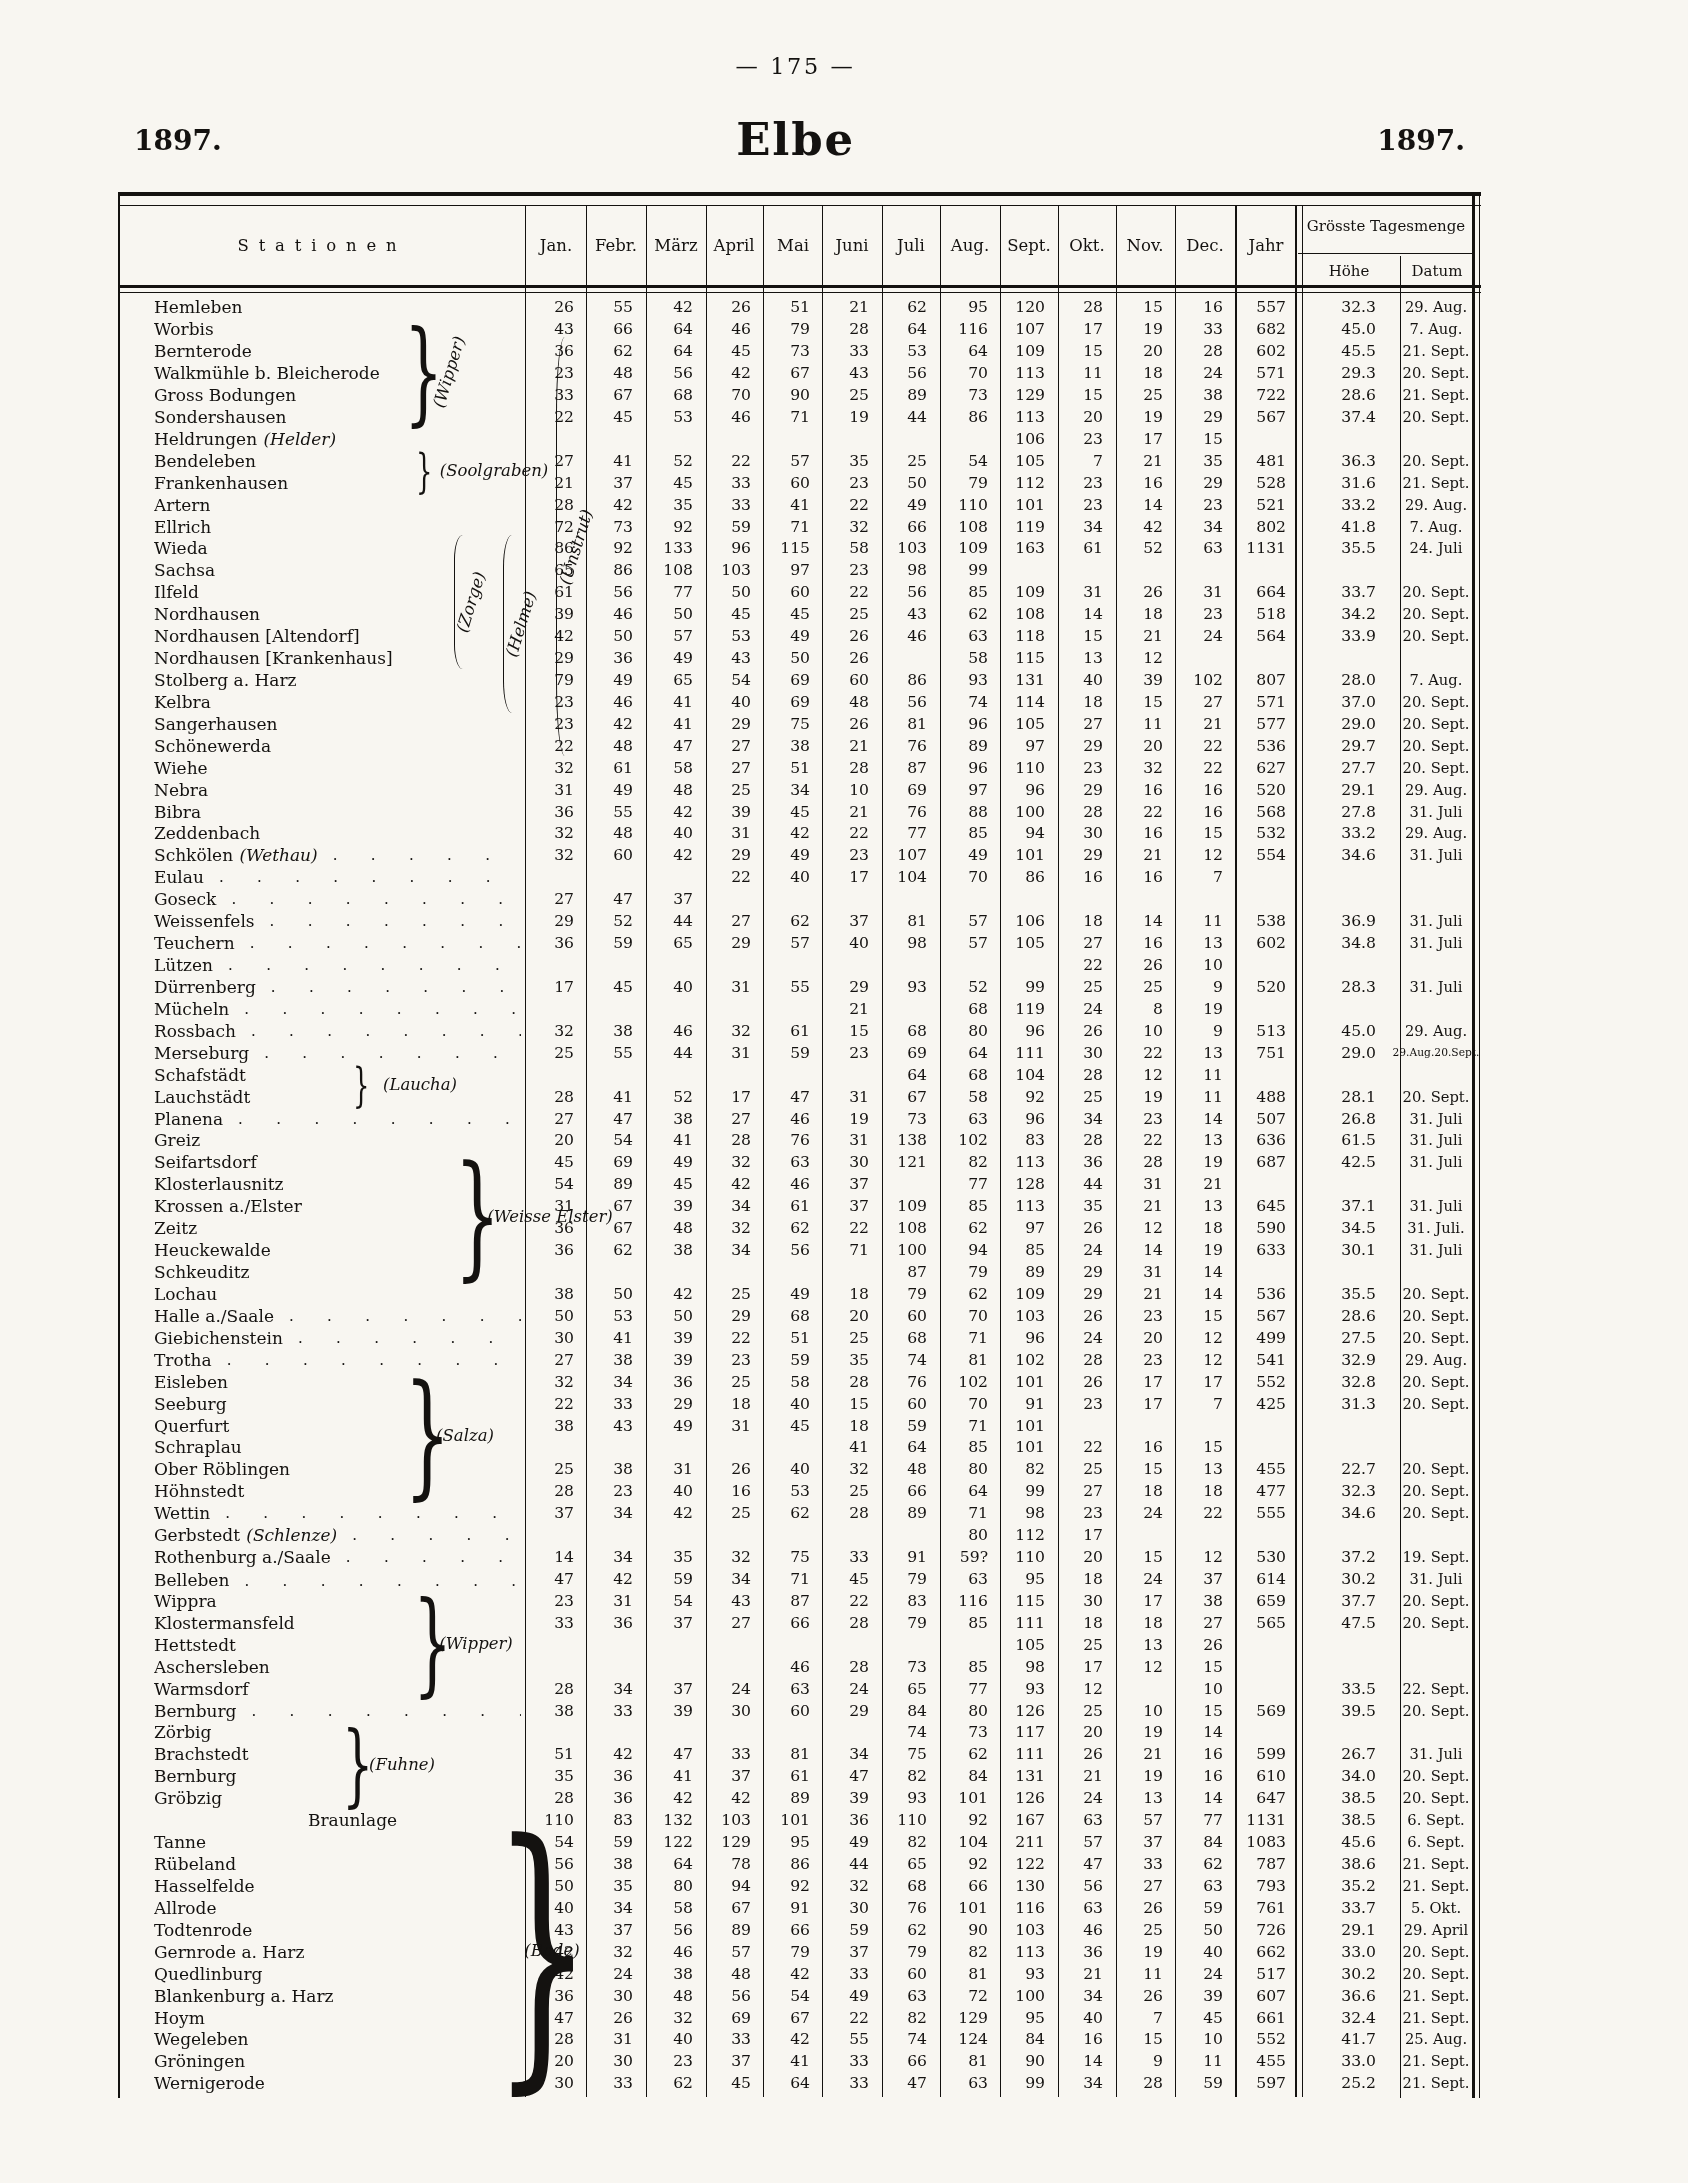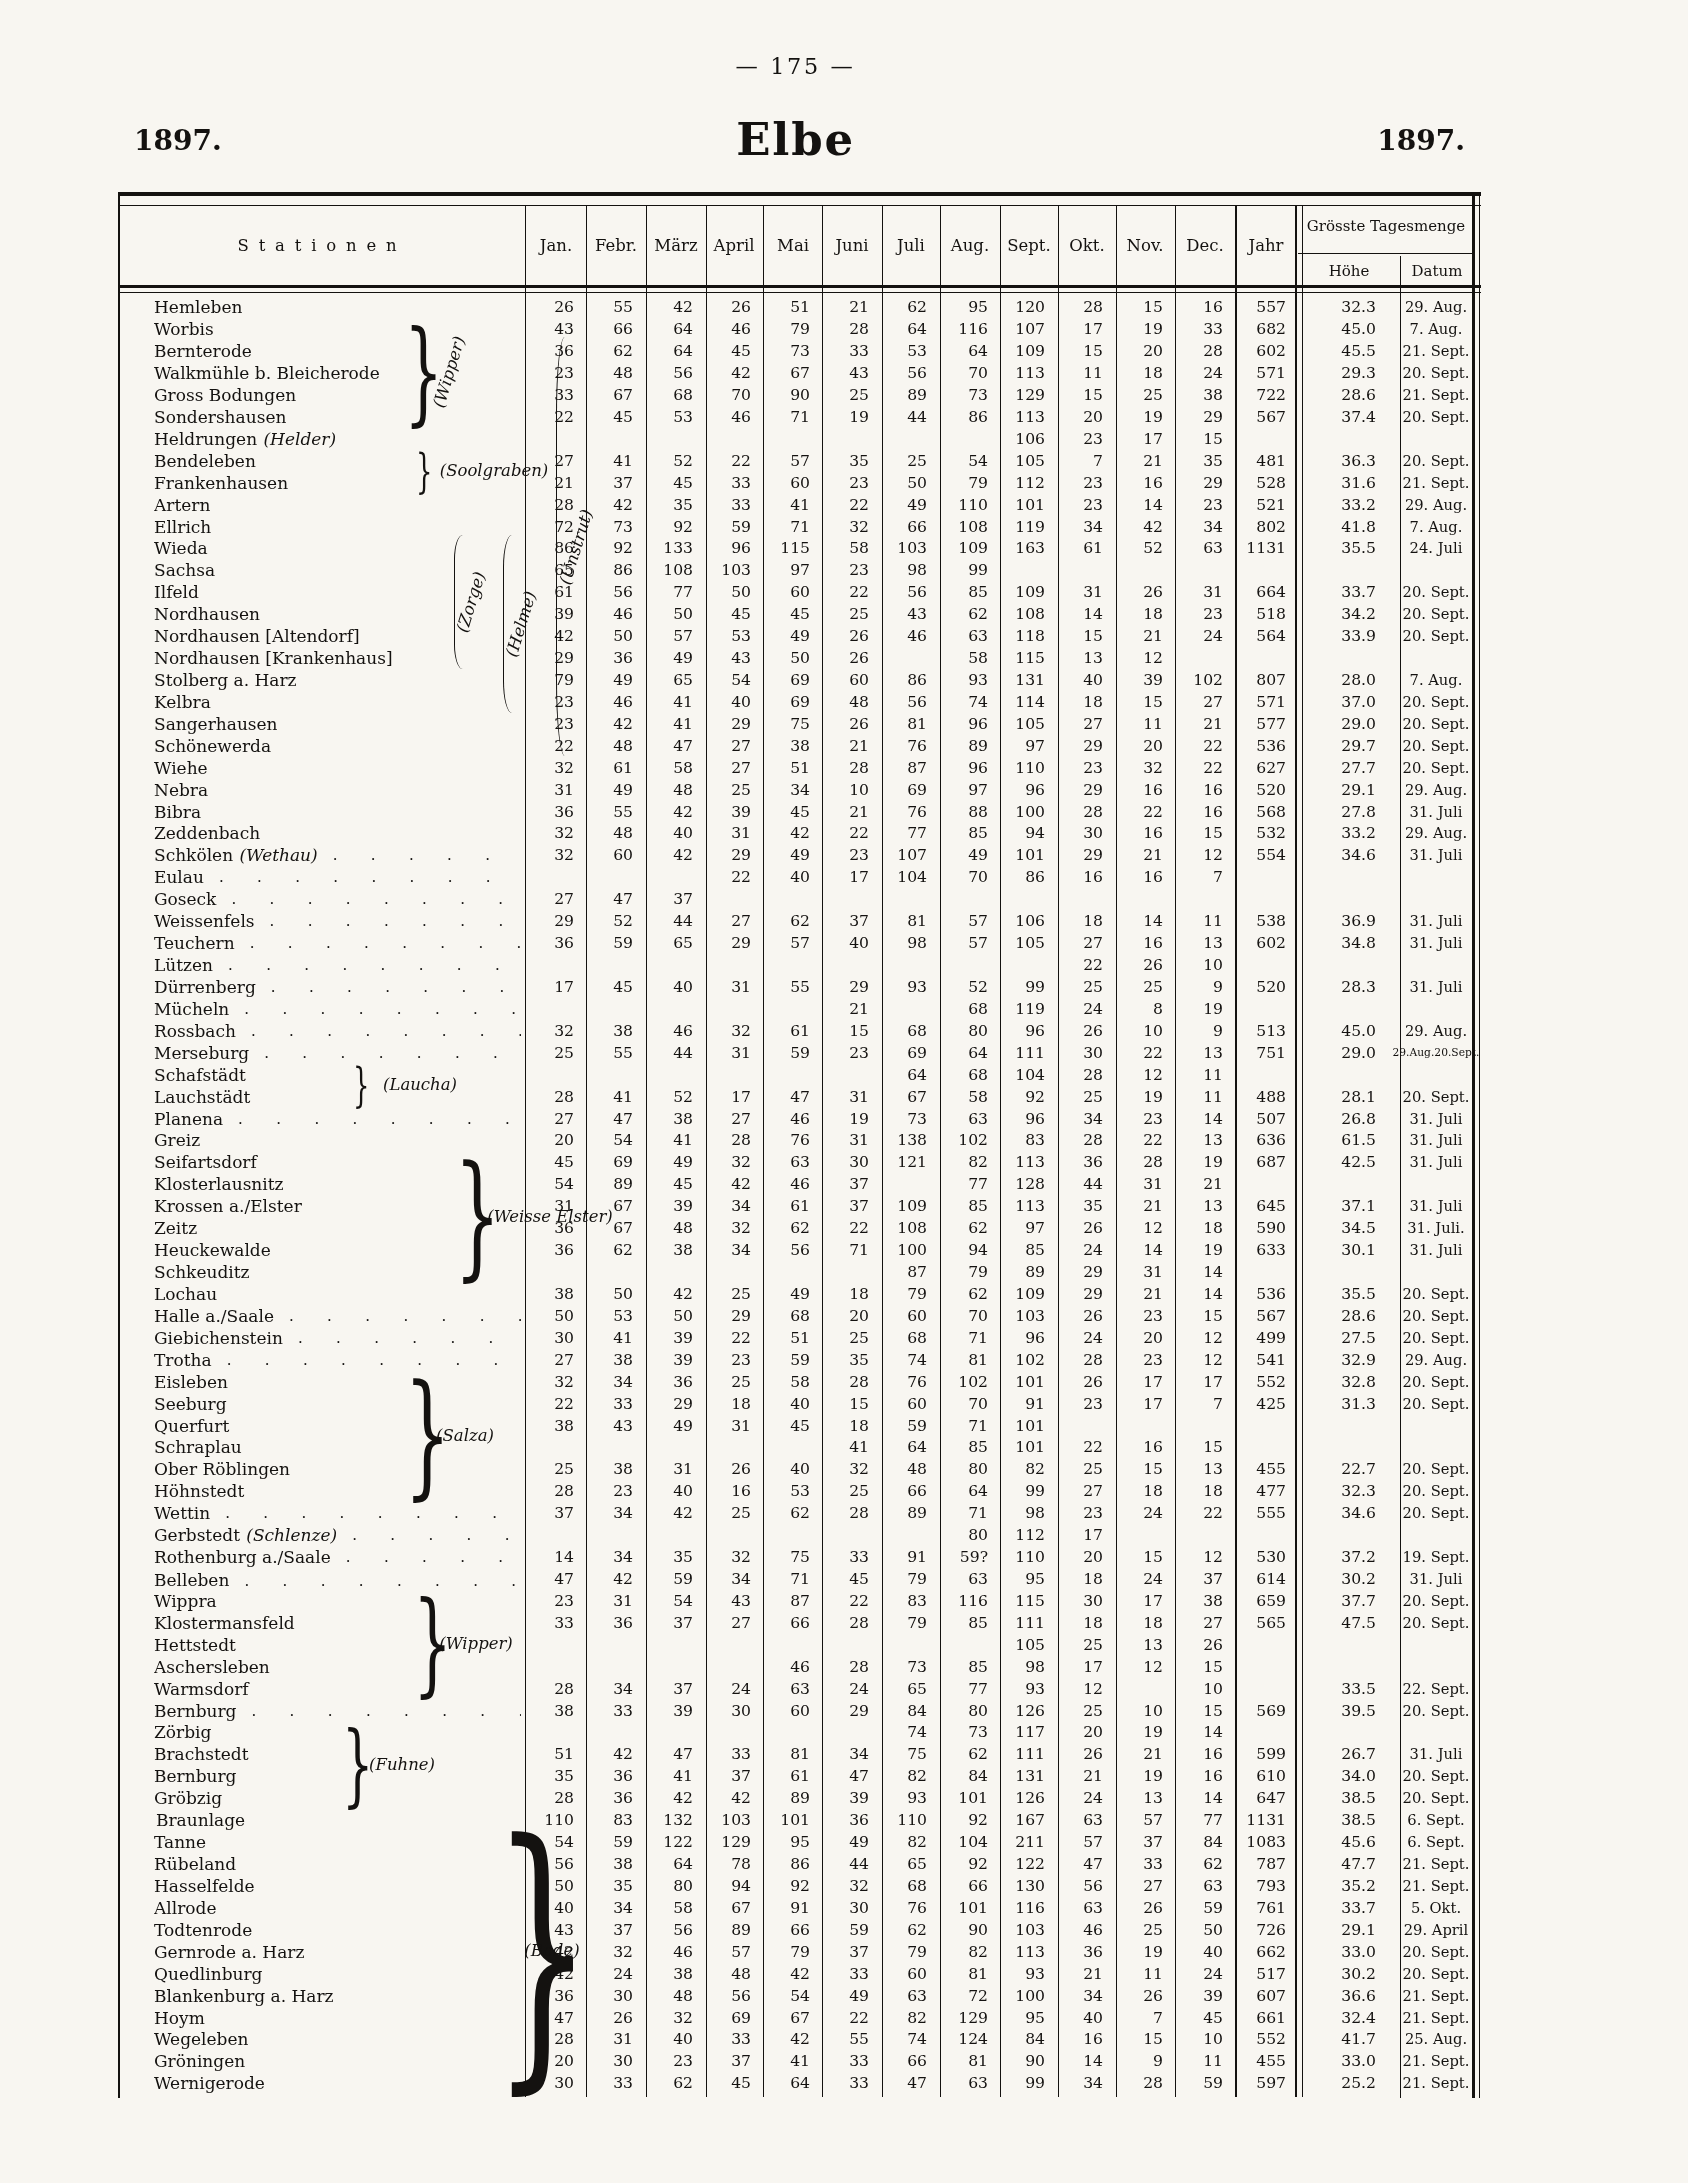--- a/index.html
+++ b/index.html
@@ -1204,21 +1204,21 @@
     <div class="num" style="left: 869px; top: 1787px;">39</div>
     <div class="num" style="left: 927px; top: 1787px;">93</div>
     <div class="num" style="left: 988px; top: 1787px;">101</div>
     <div class="num" style="left: 1045px; top: 1787px;">126</div>
     <div class="num" style="left: 1103px; top: 1787px;">24</div>
     <div class="num" style="left: 1163px; top: 1787px;">13</div>
     <div class="num" style="left: 1223px; top: 1787px;">14</div>
     <div class="num" style="left: 1286px; top: 1787px;">647</div>
     <div class="num" style="left: 1376px; top: 1787px;">38.5</div>
     <div class="datum" style="left: 1436px; top: 1787px;">20. Sept.</div>
-    <div class="rowname" style="left: 156px; top: 1809px; width: 367px;">
+    <div class="rowname" style="left: 169px; top: 1809px; width: 367px; justify-content: center;">
       <span>Braunlage</span>
     </div>
     <div class="num" style="left: 574px; top: 1809px;">110</div>
     <div class="num" style="left: 633px; top: 1809px;">83</div>
     <div class="num" style="left: 693px; top: 1809px;">132</div>
     <div class="num" style="left: 751px; top: 1809px;">103</div>
     <div class="num" style="left: 810px; top: 1809px;">101</div>
     <div class="num" style="left: 869px; top: 1809px;">36</div>
     <div class="num" style="left: 927px; top: 1809px;">110</div>
     <div class="num" style="left: 988px; top: 1809px;">92</div>
@@ -1256,21 +1256,21 @@
     <div class="num" style="left: 751px; top: 1853px;">78</div>
     <div class="num" style="left: 810px; top: 1853px;">86</div>
     <div class="num" style="left: 869px; top: 1853px;">44</div>
     <div class="num" style="left: 927px; top: 1853px;">65</div>
     <div class="num" style="left: 988px; top: 1853px;">92</div>
     <div class="num" style="left: 1045px; top: 1853px;">122</div>
     <div class="num" style="left: 1103px; top: 1853px;">47</div>
     <div class="num" style="left: 1163px; top: 1853px;">33</div>
     <div class="num" style="left: 1223px; top: 1853px;">62</div>
     <div class="num" style="left: 1286px; top: 1853px;">787</div>
-    <div class="num" style="left: 1376px; top: 1853px;">47.7</div>
+    <div class="num" style="left: 1376px; top: 1853px;">38.6</div>
     <div class="datum" style="left: 1436px; top: 1853px;">21. Sept.</div>
     <div class="rowname" style="left: 154px; top: 1875px; width: 367px;">
       <span>Hasselfelde</span>
     </div>
     <div class="num" style="left: 574px; top: 1875px;">50</div>
     <div class="num" style="left: 633px; top: 1875px;">35</div>
     <div class="num" style="left: 693px; top: 1875px;">80</div>
     <div class="num" style="left: 751px; top: 1875px;">94</div>
     <div class="num" style="left: 810px; top: 1875px;">92</div>
     <div class="num" style="left: 869px; top: 1875px;">32</div>

